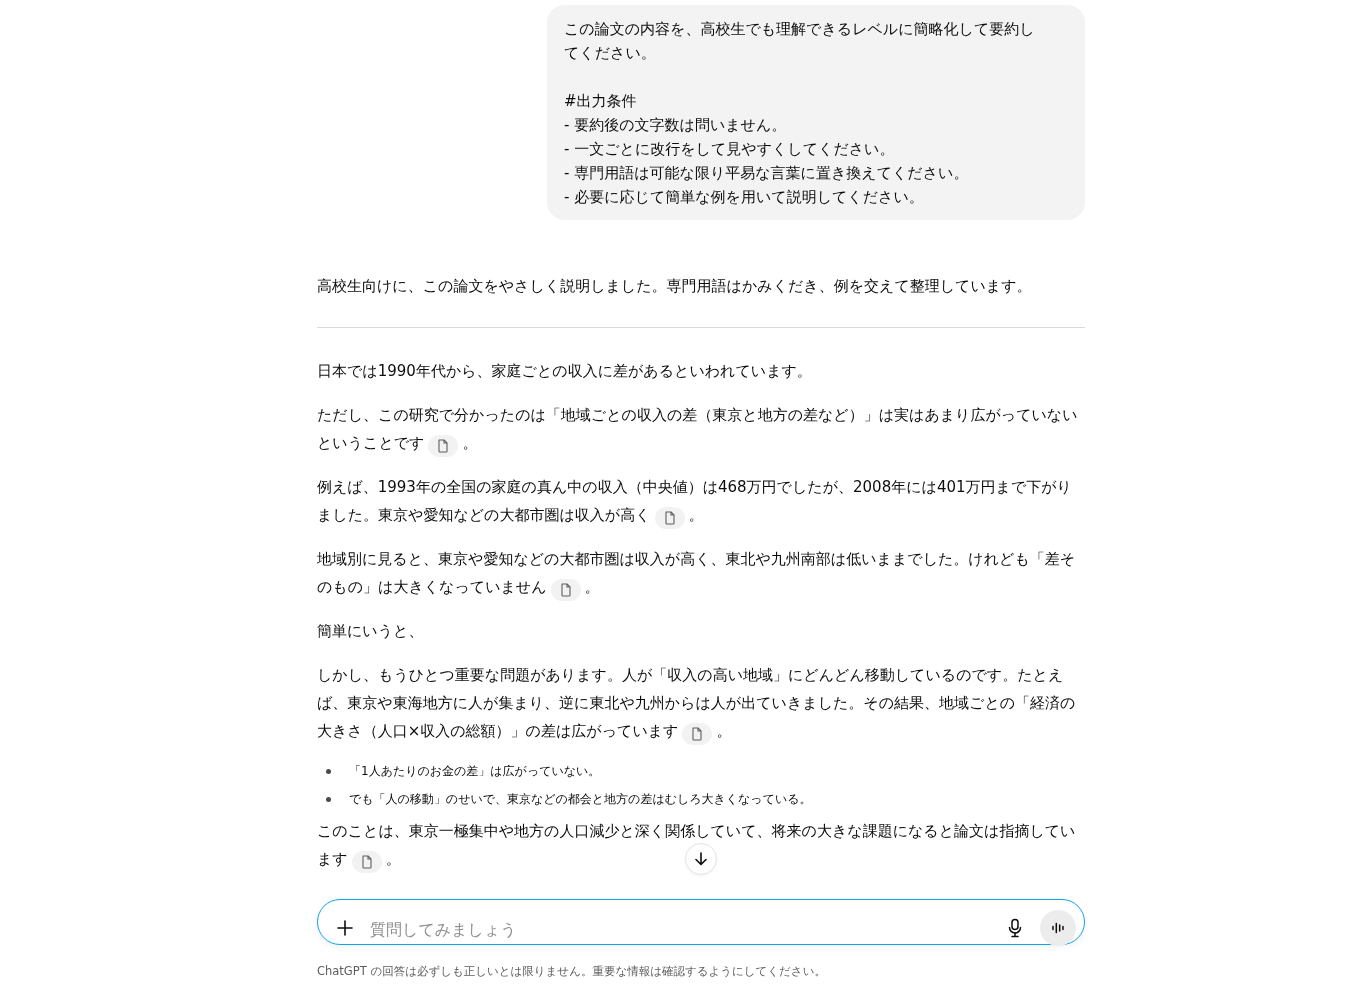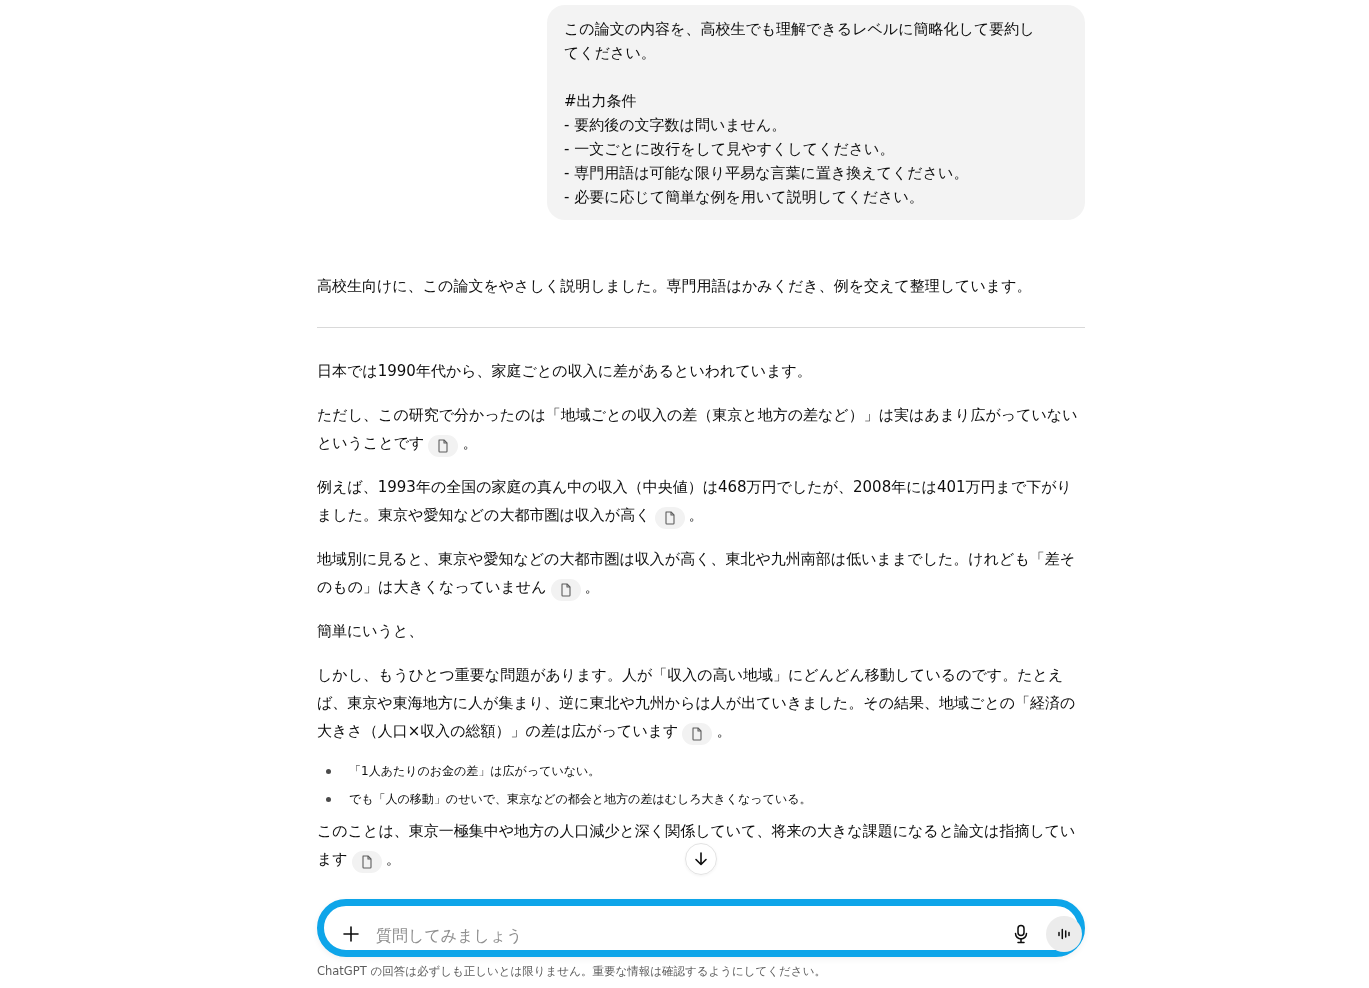--- a/index.html
+++ b/index.html
@@ -40,22 +40,22 @@
   }
 
   .scroll-down {
     position: absolute; left: 685px; top: 843px; width: 32px; height: 32px;
     border-radius: 50%; background: rgba(255,255,255,0.95); border: 1px solid #e3e3e3;
     display: flex; align-items: center; justify-content: center; cursor: pointer;
     box-shadow: 0 1px 3px rgba(0,0,0,0.05);
   }
 
   .composer {
-    position: absolute; left: 317px; top: 899px; width: 768px; height: 58px;
-    border: 7px solid #0ea5e9; border-radius: 29px; background: #ffffff;
+    position: absolute; left: 317px; top: 899px; width: 768px; height: 46px;
+    border: 1px solid #0ea5e9; border-radius: 29px; background: #ffffff;
     box-shadow: 0 2px 6px rgba(0,0,0,0.06);
   }
   .composer .plus {
     position: absolute; left: 16px; top: 17px; width: 22px; height: 22px;
     display: flex; align-items: center; justify-content: center; cursor: pointer;
   }
   .composer .input {
     position: absolute; left: 52px; top: 17px; width: 620px; height: 24px;
     border: none; outline: none; font-size: 16px; color: #0d0d0d; background: transparent;
     font-family: "DejaVu Sans", "Liberation Sans", sans-serif;

